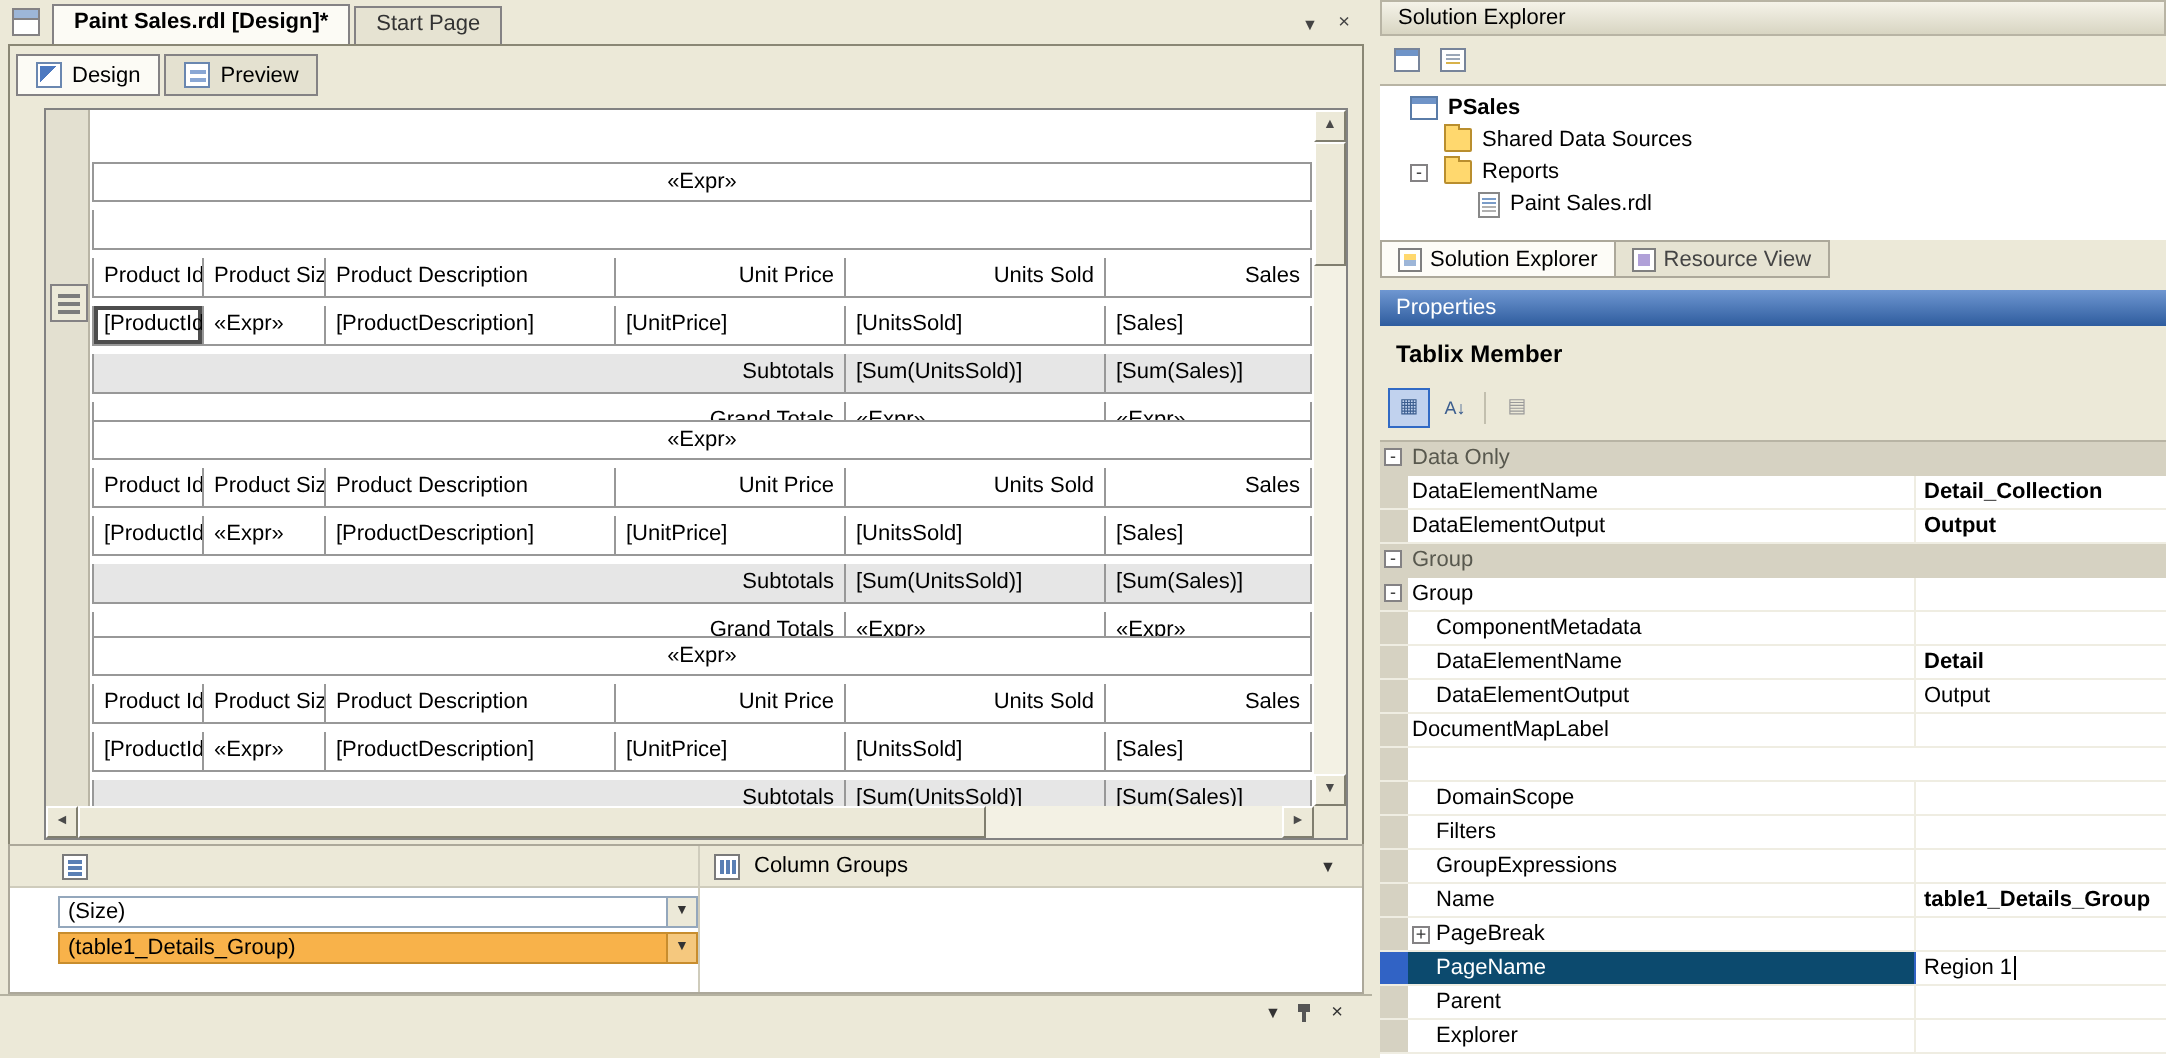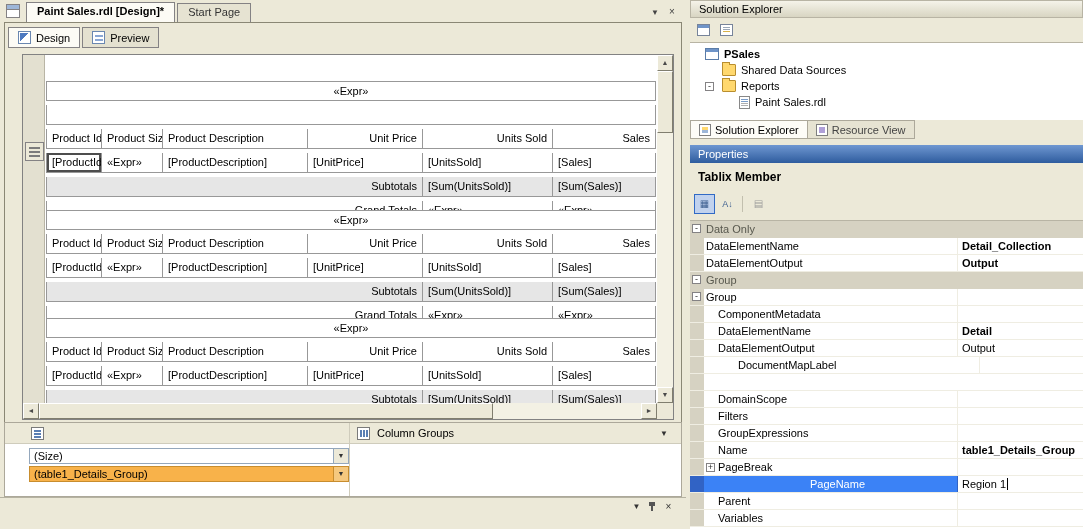--- a/index.html
+++ b/index.html
@@ -132,21 +132,21 @@
   .pg-row{display:flex;height:17px;border-bottom:1px solid #efede2;}
   .pg-gutter{width:14px;background:#d6d2c2;flex:none;position:relative;}
   .pg-row.cat{background:#d6d2c2;border-bottom-color:#d6d2c2;}
   .pg-row.cat .pg-name-text{font-weight:normal;color:#58584e;}
   .pg-name{width:254px;flex:none;line-height:16px;overflow:hidden;white-space:nowrap;border-right:1px solid #efede2;display:flex;align-items:center;}
   .pg-row.cat .pg-name{border-right-color:transparent;}
   .pg-value{flex:1;line-height:16px;padding-left:4px;overflow:hidden;white-space:nowrap;display:flex;align-items:center;}
   .pg-gutter .expander{position:absolute;left:2px;top:3px;}
   .expander.inline{margin-right:3px;}
   .pg-row.selrow .pg-gutter{background:#3163c5;}
-  .pg-row.selrow .pg-name{background:#3b82f6;color:#fff;border-right-color:#3163c5;justify-content:center;}
+  .pg-row.selrow .pg-name{background:#0c4a6e;color:#fff;border-right-color:#3163c5;}
   .pg-value-text.b{font-weight:bold;}
   .caret{width:1px;height:12px;background:#000;margin-left:1px;}
 </style>
 </head>
 <body>
 
 <div class="abs" id="doc-tabbar">
   <div class="abs" id="window-icon"></div>
   <div id="doc-tabs">
       <div class="doc-tab active">Paint Sales.rdl [Design]*</div>
@@ -417,21 +417,21 @@
       <div class="pg-gutter"></div>
       <div class="pg-name" style="padding-left: 14px;">
         <span class="pg-name-text">DataElementOutput</span>
       </div>
       <div class="pg-value">
         <span class="pg-value-text">Output</span>
       </div>
     </div>
     <div class="pg-row">
       <div class="pg-gutter"></div>
-      <div class="pg-name" style="padding-left: 12px; margin-left: 22px;">
+      <div class="pg-name" style="padding-left: 2px;">
         <span class="pg-name-text">DocumentMapLabel</span>
       </div>
       <div class="pg-value"></div>
     </div>
     <div class="pg-row">
       <div class="pg-gutter"></div>
       <div class="pg-value"></div>
     </div>
     <div class="pg-row">
       <div class="pg-gutter"></div>
@@ -484,17 +484,17 @@
     <div class="pg-row">
       <div class="pg-gutter"></div>
       <div class="pg-name" style="padding-left: 14px;">
         <span class="pg-name-text">Parent</span>
       </div>
       <div class="pg-value"></div>
     </div>
     <div class="pg-row">
       <div class="pg-gutter"></div>
       <div class="pg-name" style="padding-left: 14px;">
-        <span class="pg-name-text">Variables</span>
+        <span class="pg-name-text">Explorer</span>
       </div>
       <div class="pg-value"></div>
     </div>
   </div>
 
 </body></html>

